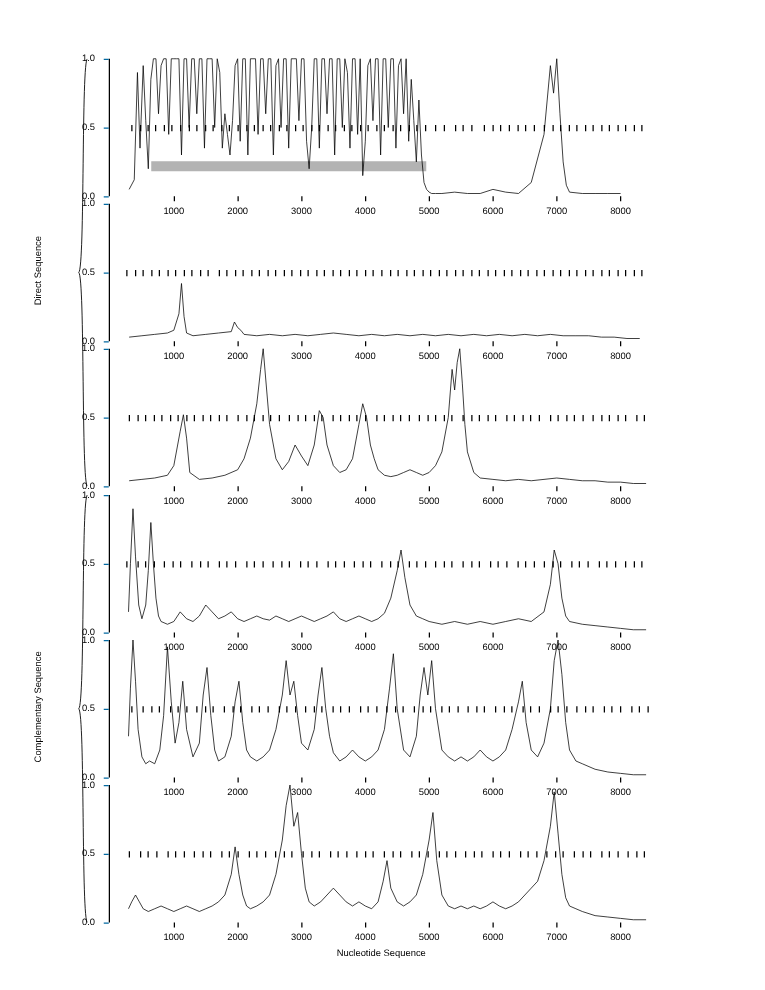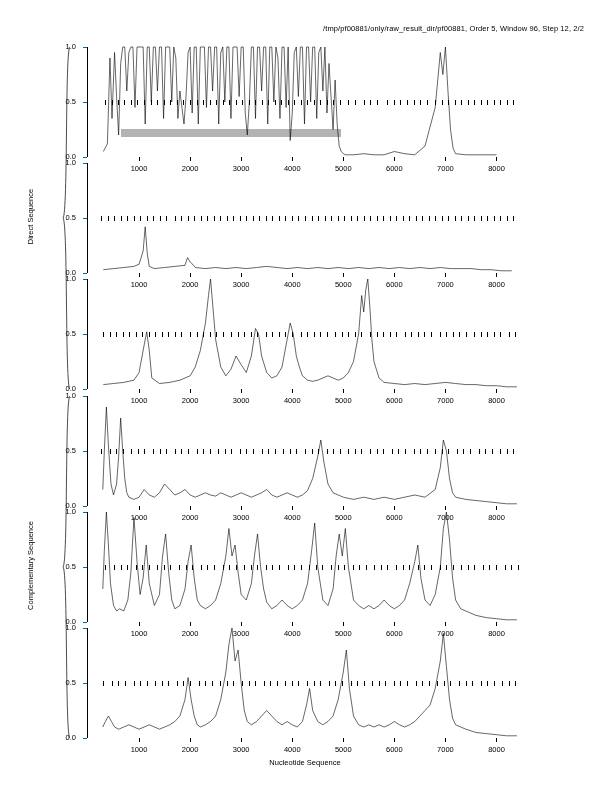--- a/index.html
+++ b/index.html
@@ -110,21 +110,20 @@
     white-space: nowrap;
     transform: translateX(-50%);
   }
   .brace-svg { position: absolute; }
 </style>
 </head>
 <body>
 
 <div id="page">
 
-  <div class="title">/tmp/pf00881/only/raw_result_dir/pf00881, Order 5, Window 96, Step 12, 2/2</div>
 
   <div id="panels">
       <div class="panel" style="top: 47px; height: 110px;">
         <div class="yaxis"></div>
         <div class="ytick" style="top: 110px;">
           <div class="ytick-label">0.0</div>
         </div>
         <div class="ytick" style="top: 55px;">
           <div class="ytick-label">0.5</div>
         </div>

